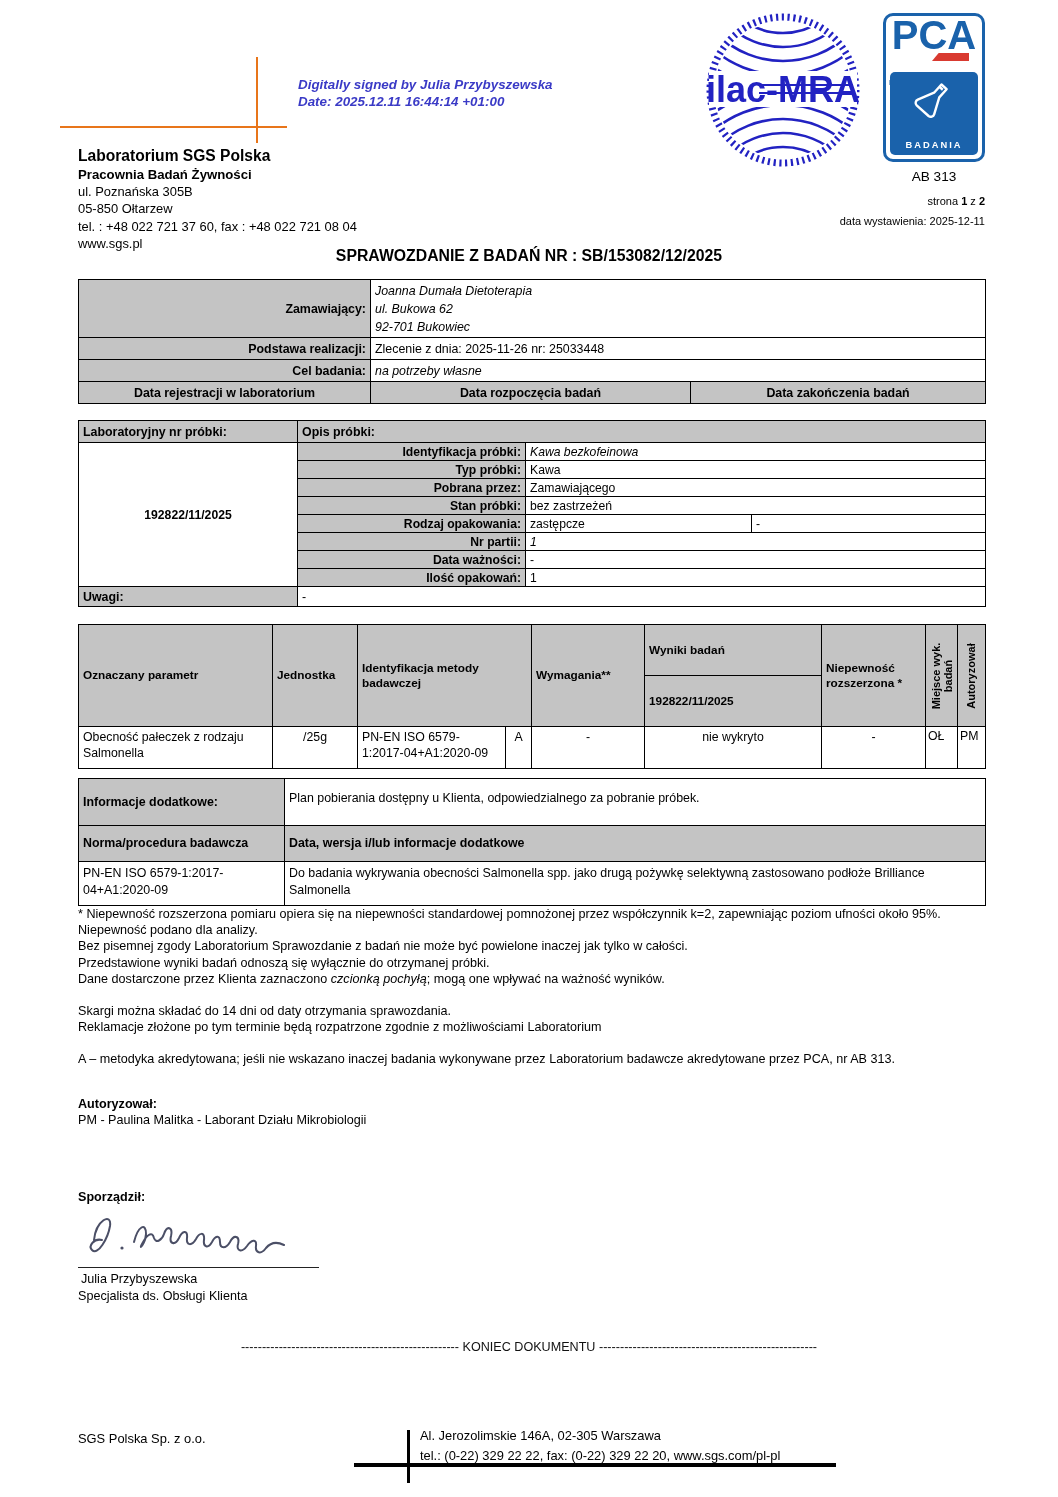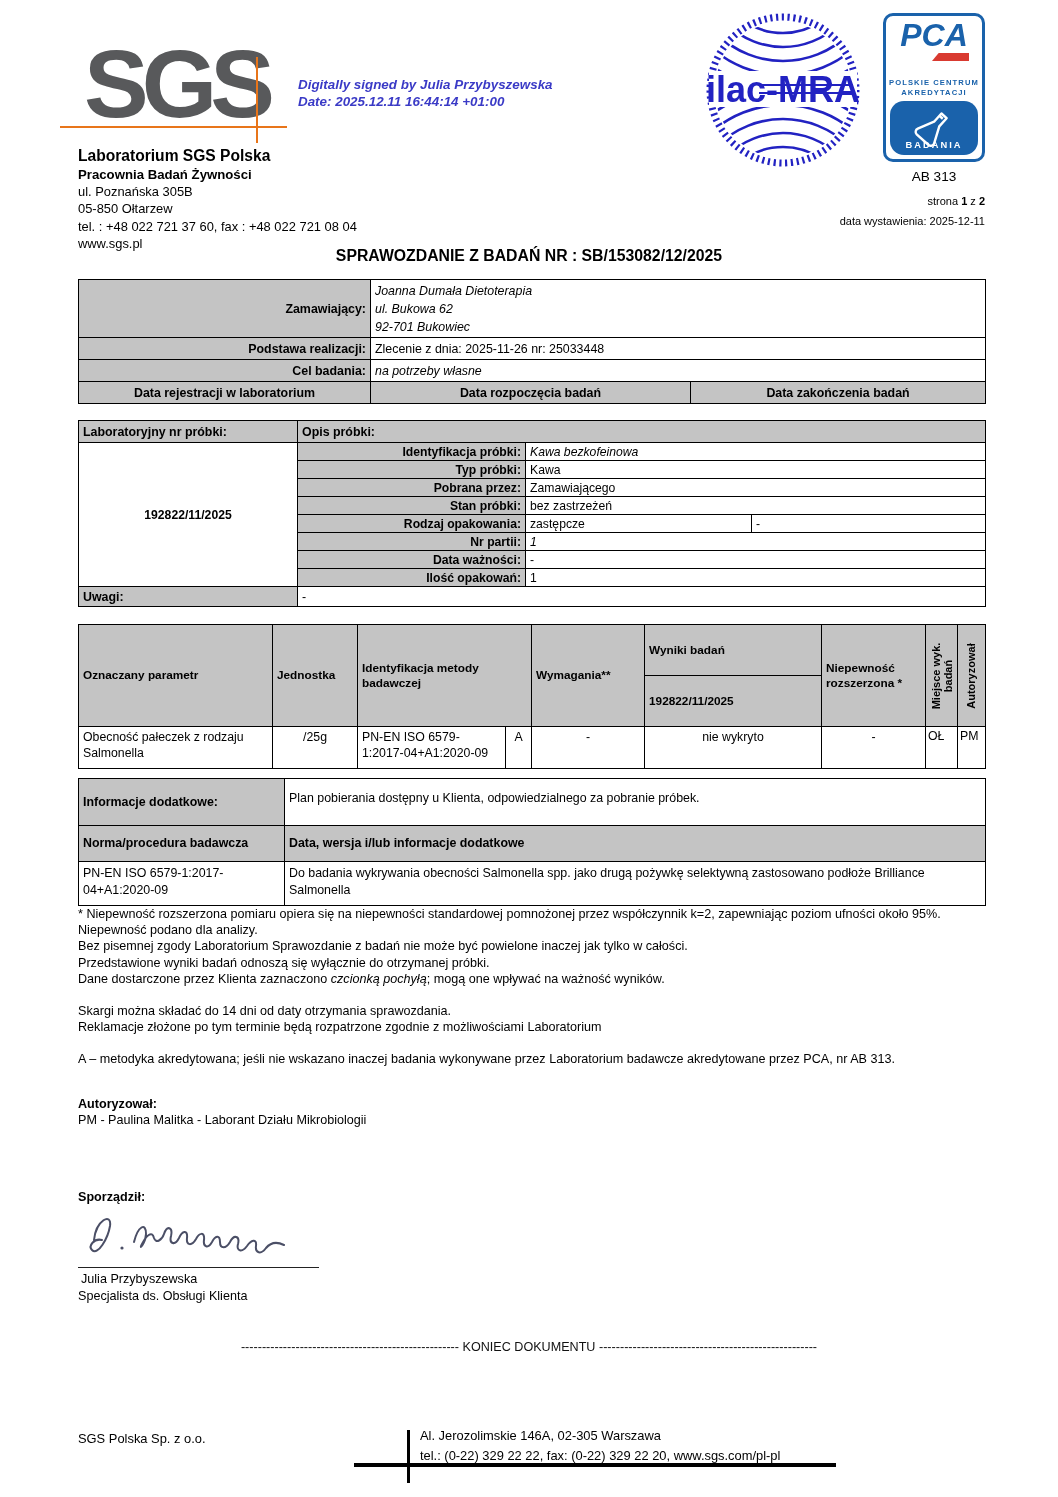--- a/index.html
+++ b/index.html
@@ -14,28 +14,28 @@
   .digi-sig{position:absolute;left:298px;top:77px;font-style:italic;font-weight:bold;
             color:var(--signature_blue);font-size:13.4px;line-height:16.5px;}
   .lab-info{position:absolute;left:78px;top:146px;font-size:12.9px;line-height:17.4px;}
   .lab-name{font-size:15.6px;font-weight:bold;line-height:20px;}
   .lab-dept{font-size:13.2px;font-weight:bold;line-height:17px;}
 
   .ilac{position:absolute;left:701px;top:11px;}
 
   .pca{position:absolute;left:883px;top:13px;width:102px;height:149px;box-sizing:border-box;
        border:3px solid var(--pca_blue);border-radius:10px;background:#fff;text-align:center;}
-  .pca-title{position:relative;font-size:32px;font-weight:bold;color:var(--pca_blue);
-             line-height:30px;margin-top:4px;z-index:2;font-style:italic;}
+  .pca-title{position:relative;font-size:40px;font-weight:bold;color:var(--pca_blue);
+             line-height:30px;margin-top:4px;z-index:2;}
   .pca-red{position:absolute;right:13px;top:37px;width:37px;height:8px;background:var(--pca_red);
            clip-path:polygon(0 100%,18% 0,100% 0,100% 100%);}
   .pca-sub{font-size:7.6px;font-weight:bold;color:var(--pca_blue);letter-spacing:1.1px;
            line-height:9.5px;margin-top:28px;}
-  .pca-box{position:absolute;left:4px;right:4px;bottom:4px;height:54px;background:var(--pca_blue);
-           border-radius:14px;}
+  .pca-box{position:absolute;left:4px;right:4px;bottom:4px;height:83px;background:var(--pca_blue);
+           border-radius:5px;}
   .pca-flask{position:absolute;left:50%;top:6px;transform:translateX(-50%);}
   .pca-badania{position:absolute;bottom:5px;width:100%;text-align:center;color:#fff;
                font-size:9.3px;font-weight:bold;letter-spacing:2px;}
   .ab-number{position:absolute;left:883px;top:169px;width:102px;text-align:center;font-size:13.6px;}
   .page-info{position:absolute;right:73px;top:192px;text-align:right;font-size:11px;line-height:19.5px;}
   .b{font-weight:bold;}
   .it{font-style:italic;}
 
   .doc-title{position:absolute;left:0;top:247px;width:100%;text-align:center;
              font-weight:bold;font-size:15.8px;}
@@ -95,21 +95,20 @@
   .footer-company{position:absolute;left:78px;top:1431px;font-size:12.9px;}
   .footer-vline{position:absolute;left:407px;top:1430px;width:3px;height:53px;background:#000;}
   .footer-address{position:absolute;left:420px;top:1426px;font-size:12.9px;line-height:19.5px;}
   .footer-hline{position:absolute;left:354px;top:1463px;width:482px;height:4px;background:#000;}
 </style>
 </head>
 <body>
 
 <div class="page">
 
-  <div class="sgs-logo">SGS</div>
   <div class="rule-h"></div>
   <div class="rule-v"></div>
 
   <div class="digi-sig">
     <div>Digitally signed by Julia Przybyszewska</div>
     <div>Date: 2025.12.11 16:44:14 +01:00</div>
   </div>
 
   <div class="lab-info">
     <div class="lab-name">Laboratorium SGS Polska</div>

